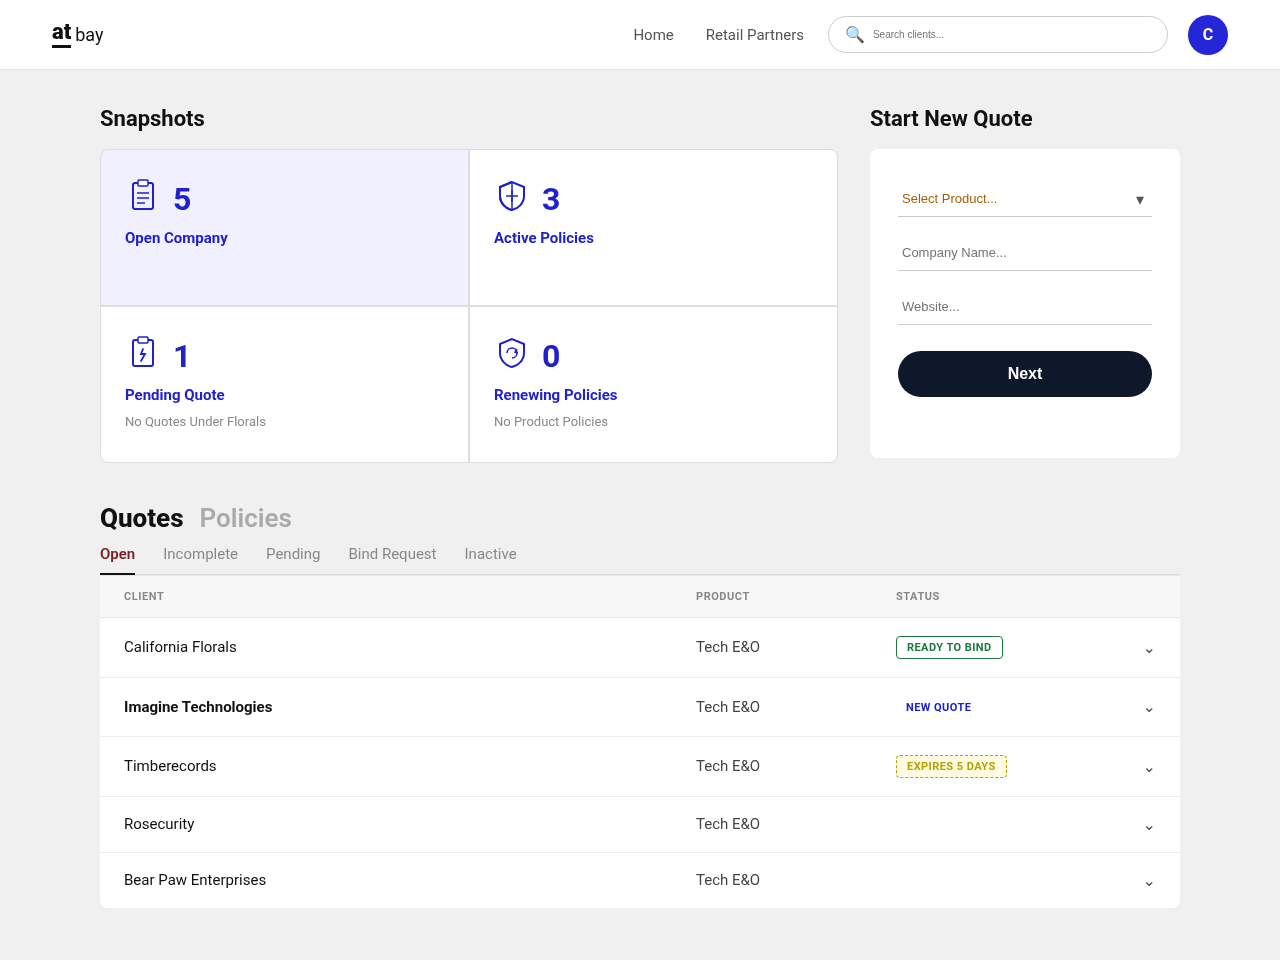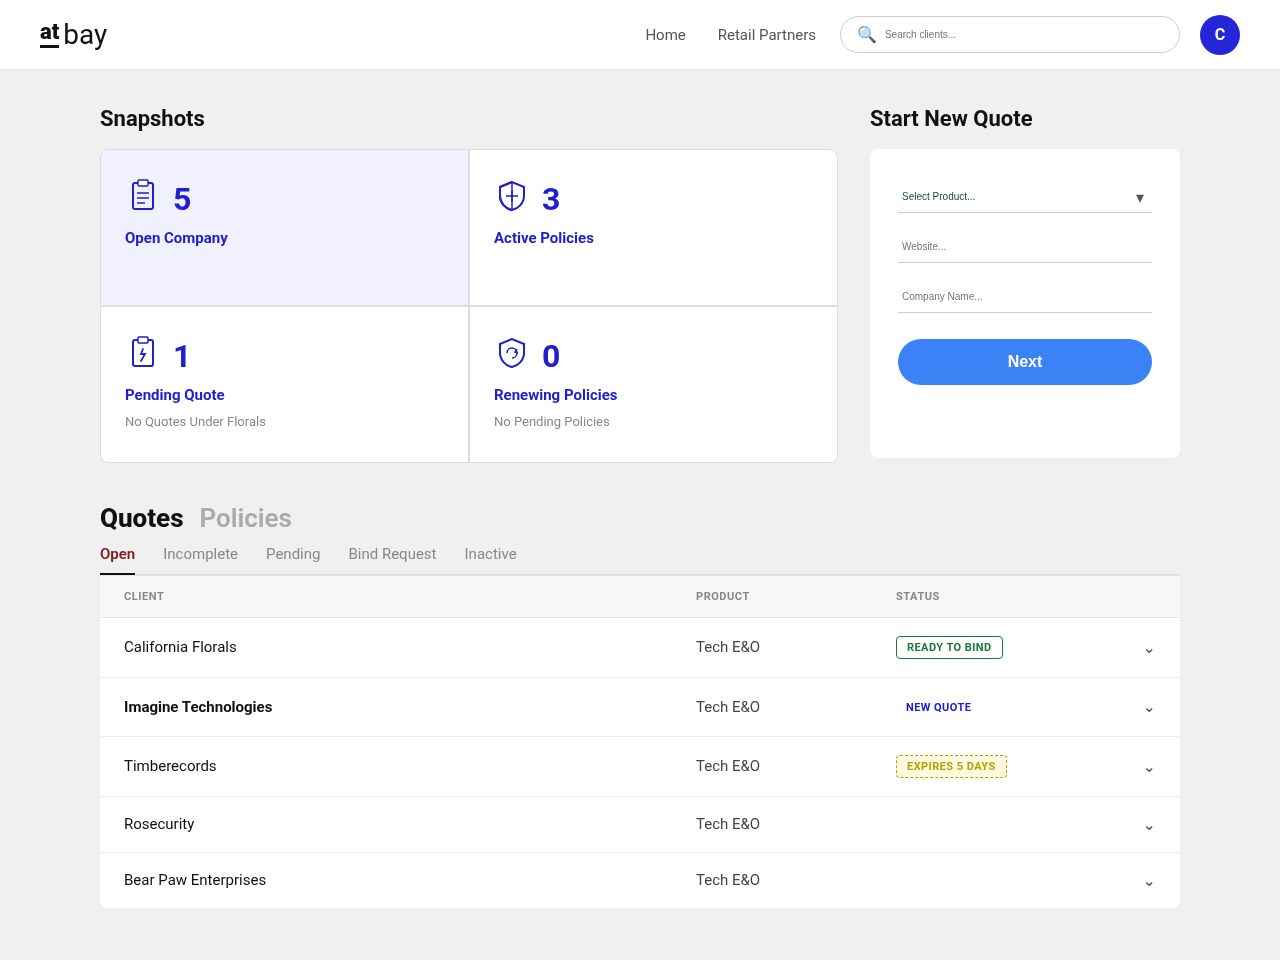--- a/index.html
+++ b/index.html
@@ -3,40 +3,40 @@
   <meta charset="utf-8">
   <style>
     * { box-sizing: border-box; margin: 0; padding: 0; }
     body { font-family: -apple-system, BlinkMacSystemFont, 'Segoe UI', Roboto, sans-serif; background: #f0f0f0; color: #333; }
 
     
     .navbar {
       background: #fff;
       display: flex;
       align-items: center;
-      padding: 0 40px;
+      padding: 0 52px;
       height: 70px;
       border-bottom: 1px solid #e5e5e5;
     }
     .logo {
       display: flex;
       align-items: center;
       gap: 4px;
       margin-right: auto;
     }
     .logo-at {
       font-size: 22px;
       font-weight: 900;
       color: #111;
       line-height: 1;
       border-bottom: 3px solid #111;
       padding-bottom: 2px;
     }
     .logo-bay {
-      font-size: 28px;
+      font-size: 18px;
       font-weight: 400;
       color: #111;
     }
     .nav-links {
       display: flex;
       gap: 32px;
       margin-right: 24px;
     }
     .nav-links a {
       text-decoration: none;
@@ -157,40 +157,40 @@
       display: flex;
       flex-direction: column;
       gap: 18px;
       height: calc(100% - 48px);
     }
     .quote-select, .quote-input {
       width: 100%;
       border: none;
       border-bottom: 1.5px solid #ccc;
       padding: 10px 4px;
-      font-size: 10px;
-      color: #14532d;
+      font-size: 13px;
+      color: #a16207;
       background: transparent;
       outline: none;
       appearance: none;
     }
     .select-wrapper {
       position: relative;
     }
     .select-wrapper::after {
       content: '▾';
       position: absolute;
       right: 8px;
       top: 50%;
       transform: translateY(-50%);
       color: #555;
       pointer-events: none;
     }
     .next-btn {
-      background: #3b82f6;
+      background: #0f172a;
       color: #fff;
       border: none;
       border-radius: 28px;
       padding: 14px;
       font-size: 16px;
       font-weight: 600;
       cursor: pointer;
       width: 100%;
       margin-top: 8px;
     }
@@ -376,36 +376,36 @@
             <span class="snapshot-icon">
               <svg width="36" height="36" viewBox="0 0 36 36" fill="none" xmlns="http://www.w3.org/2000/svg">
                 <path d="M18 4L6 9v9c0 7 5.5 12.5 12 14 6.5-1.5 12-7 12-14V9L18 4z" stroke="#2020cc" stroke-width="2" fill="none"></path>
                 <path d="M13 18c0-2.8 2.2-5 5-5s5 2.2 5 5-2.2 5-5 5" stroke="#2020cc" stroke-width="1.5" fill="none"></path>
                 <path d="M23 14l-2 3 3 1" stroke="#2020cc" stroke-width="1.5" fill="none"></path>
               </svg>
             </span>
             <span class="snapshot-count">0</span>
           </div>
           <div class="snapshot-label">Renewing Policies</div>
-          <div class="snapshot-sub">No Pending Policies</div>
+          <div class="snapshot-sub">No Product Policies</div>
         </div>
 
       </div>
     </div>
 
     <div class="quote-section">
       <div class="section-title">Start New Quote</div>
       <div class="quote-form">
         <div class="select-wrapper">
           <select class="quote-select">
             <option value="">Select Product...</option>
           </select>
         </div>
+        <input class="quote-input" type="text" placeholder="Company Name..." style="">
         <input class="quote-input" type="text" placeholder="Website..." style="">
-        <input class="quote-input" type="text" placeholder="Company Name..." style="">
         <button class="next-btn">Next</button>
       </div>
     </div>
 
   </div>
 
   <div class="quotes-section">
     <div class="quotes-header">
       <span class="quotes-title-active">Quotes</span>
       <span class="quotes-title-inactive">Policies</span>

